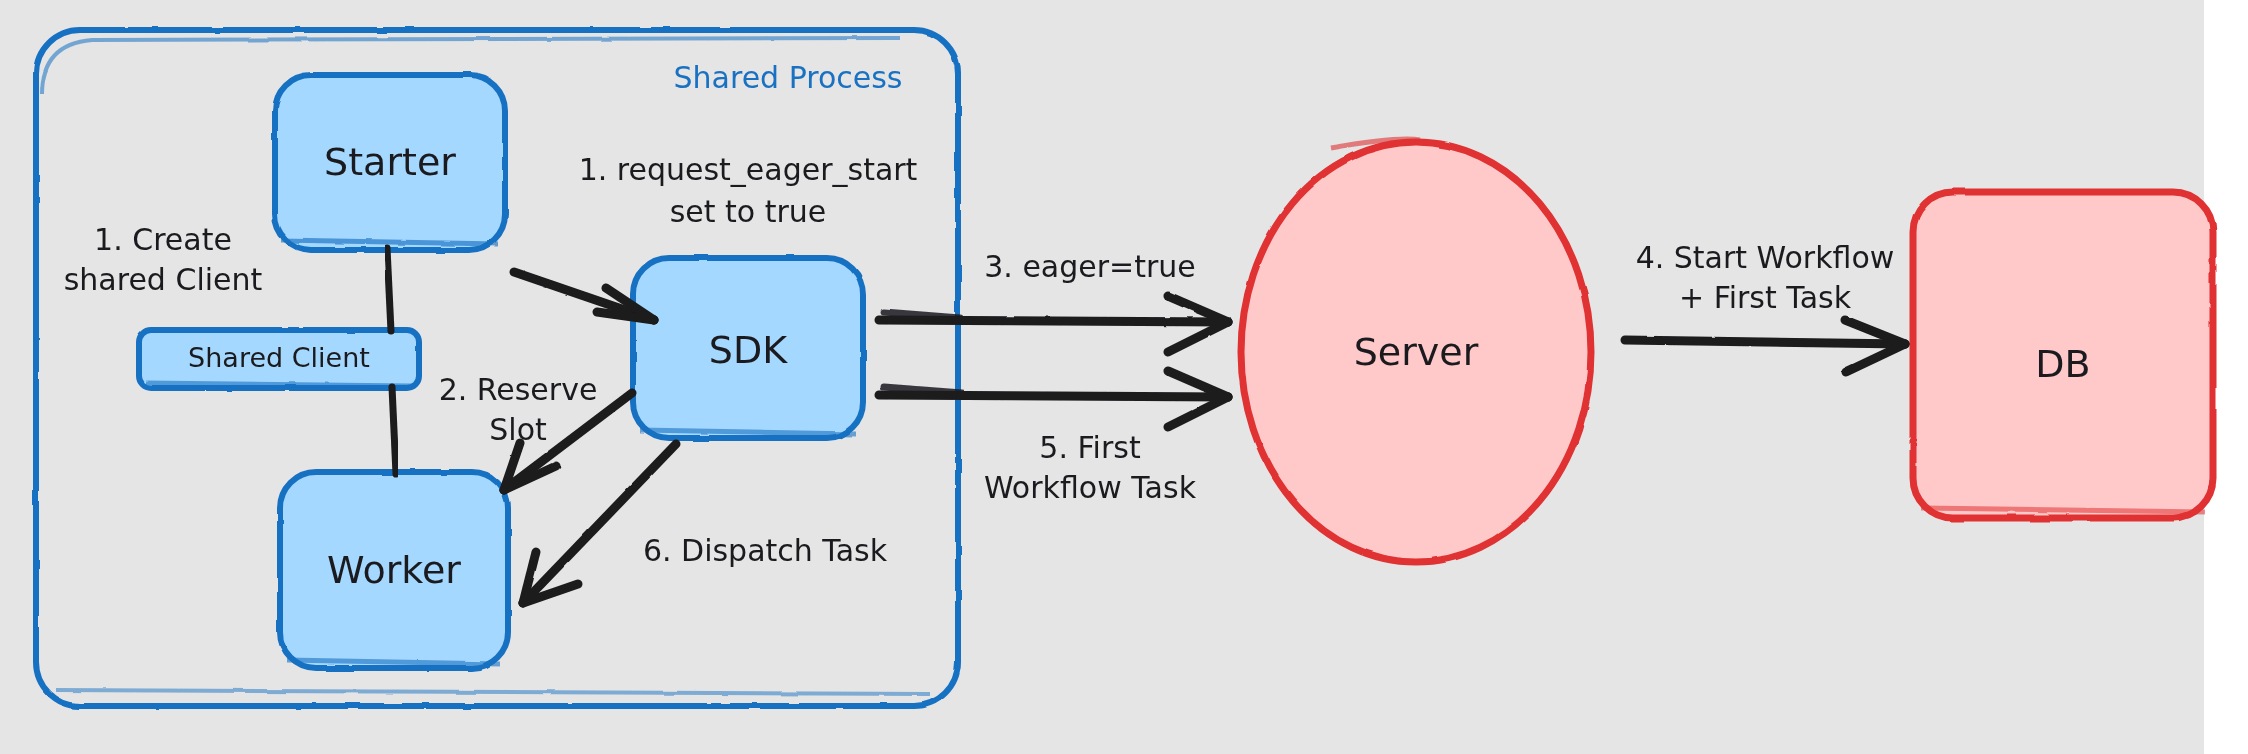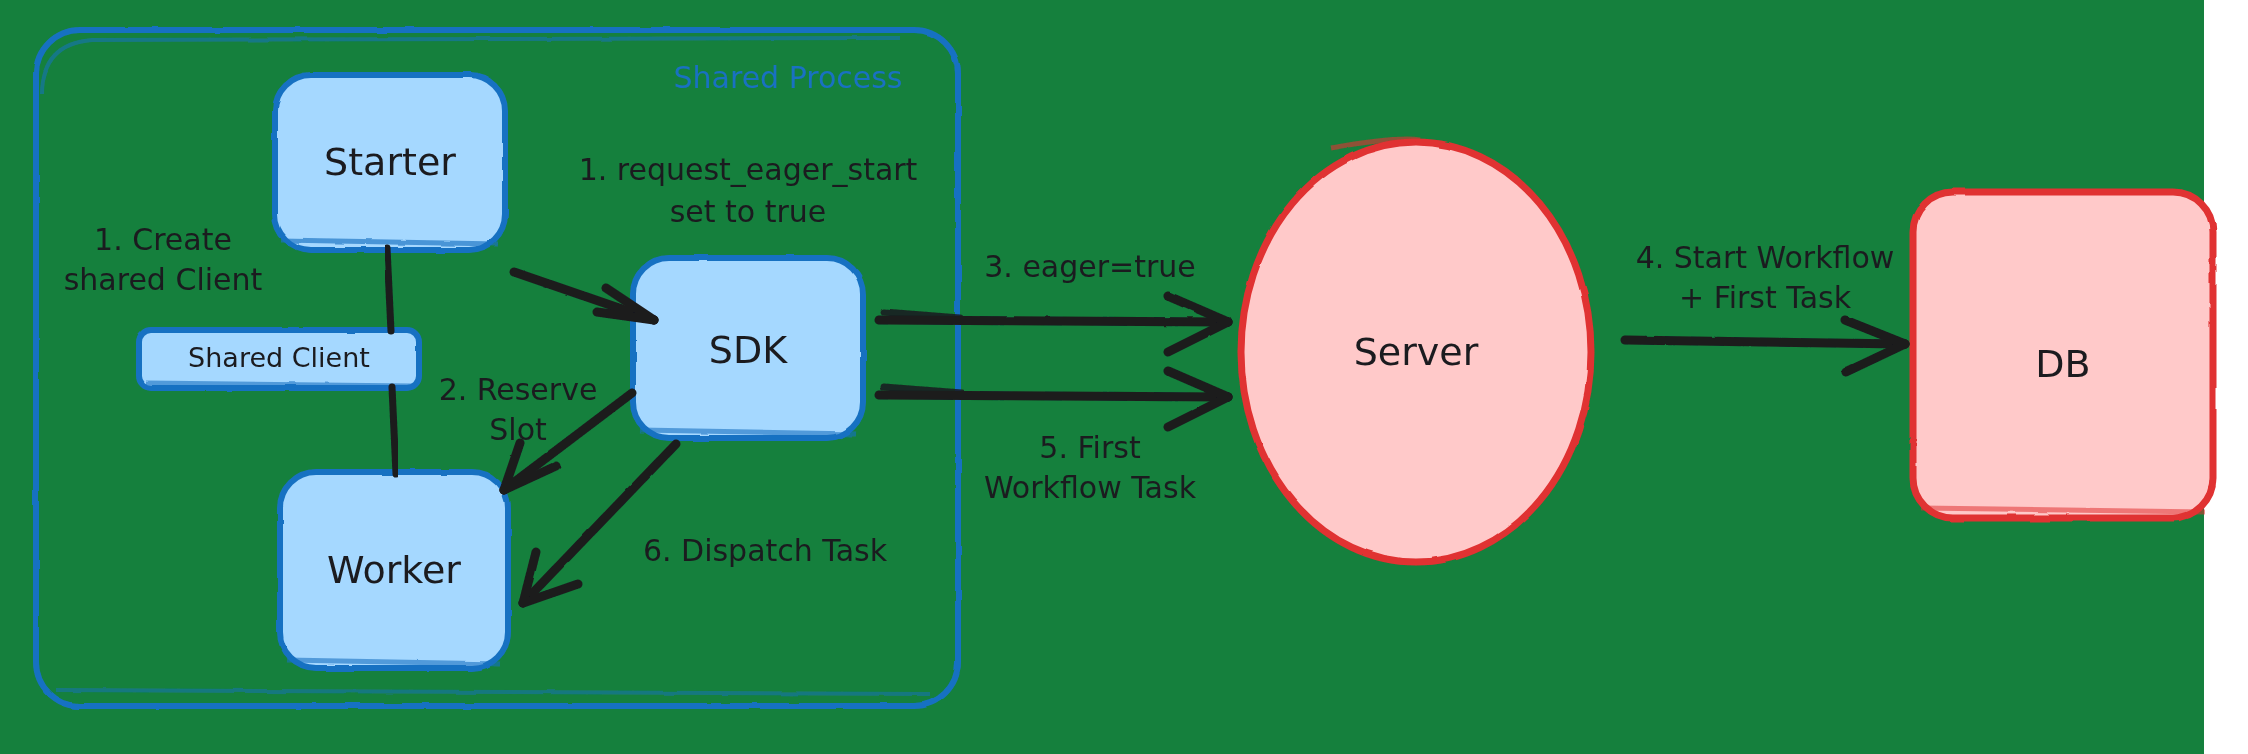--- a/index.html
+++ b/index.html
@@ -1,17 +1,17 @@
 <!DOCTYPE html>
 <html><head>
 <meta charset="utf-8">
 <style>
   html,body{margin:0;padding:0;background:#ffffff;}
   body{width:2248px;height:754px;overflow:hidden;font-family:"DejaVu Sans",sans-serif;}
-  #stage{position:relative;width:2204px;height:754px;background:#15803d;}
+  #stage{position:relative;width:2204px;height:754px;background:#e5e5e5;}
   svg#canvas{position:absolute;left:0;top:0;width:2248px;height:754px;}
   .node-label{
     font-family:"DejaVu Sans",sans-serif;
     fill:#1b1b1f;
     text-anchor:middle;
     dominant-baseline:middle;
   }
   .edge-label{
     font-family:"DejaVu Sans",sans-serif;
     fill:#1b1b1f;

